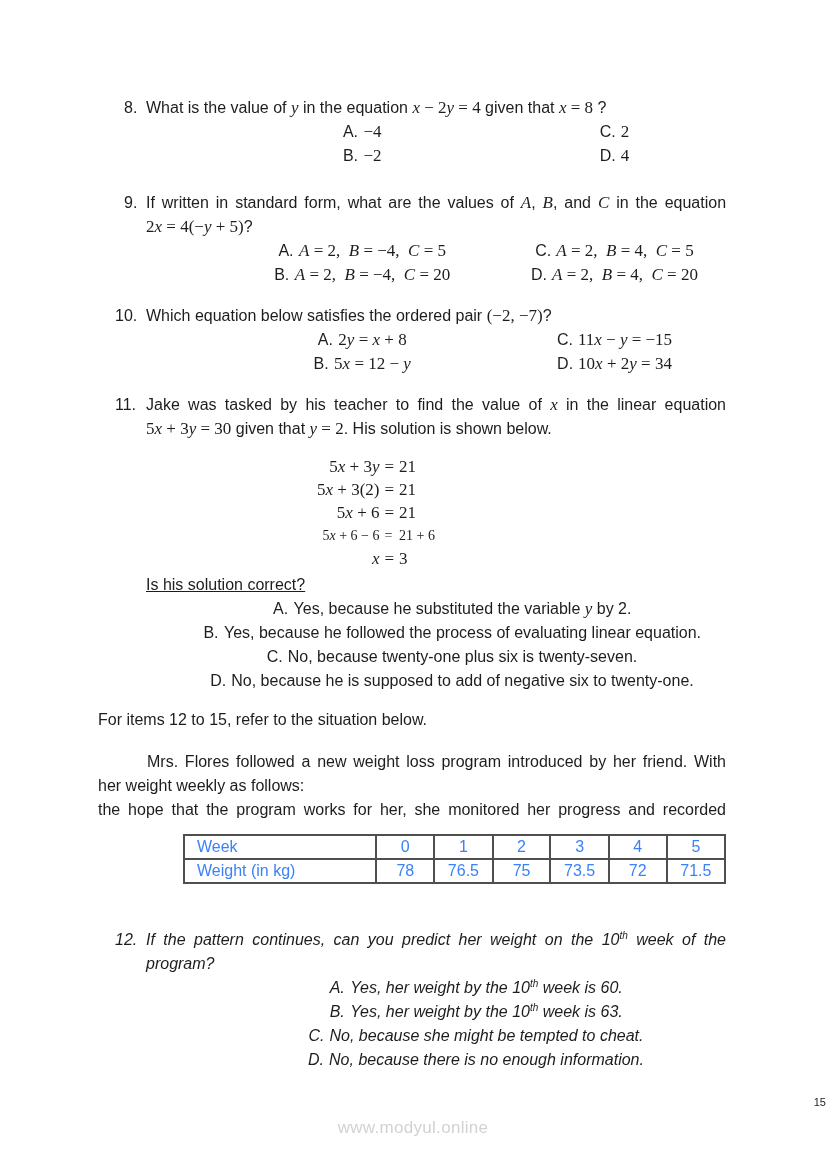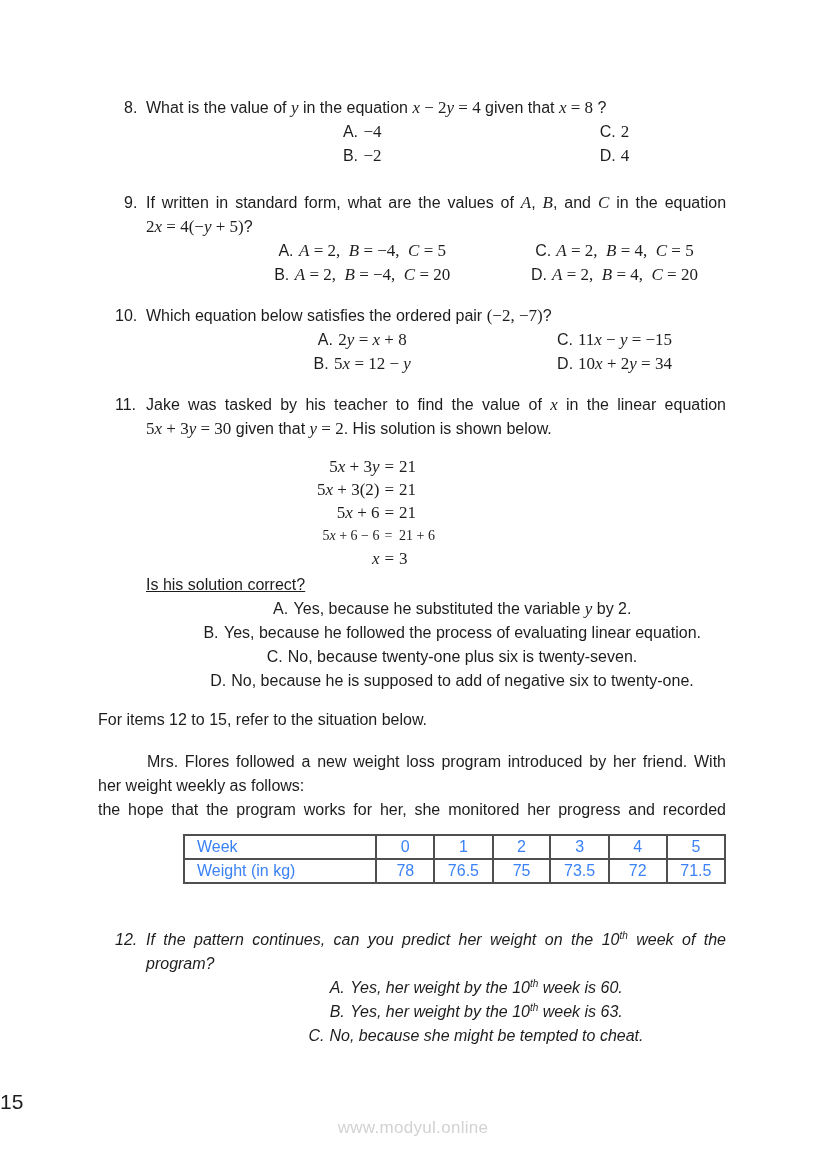--- a/index.html
+++ b/index.html
@@ -43,21 +43,21 @@
   .wtable { border-collapse:collapse; margin:12px 0 0 85px; }
   .wtable td {
     border:2px solid #4f4f4f; height:22px; line-height:22px;
     padding:0; font-size:16px; color:#3b82f6;
   }
   .wtable td.lbl { width:182px; padding-left:12px; text-align:left; }
   .wtable td.val { width:57px; text-align:center; }
   #q12 { margin-top:44px;font-style:italic; }
   .pagenum {
     position:absolute; top:1090px; left:0; right:0;
-    text-align:left; font-size:21px; color:#1d1d1d;
+    text-align:right; font-size:11px; color:#1d1d1d;
   }
   .watermark {
     position:absolute; top:1116px; left:0; right:0;
     text-align:center; font-size:17px; letter-spacing:0.3px; color:#d2d2d2;
   }
 </style>
 </head>
 <body>
 
 <div class="page">
@@ -160,19 +160,20 @@
   </table>
 
   <section class="q n2" id="q12">
     <span class="qnum">12.</span>
     <div class="ql jl"><span>If the pattern continues, can you predict her weight on the 10</span><span class="sup">th</span><span> week of the</span></div>
     <div class="ql"><span>program?</span></div>
     <div class="opts1">
       <div class="opt"><span class="letter">A.</span><span><span>Yes, her weight by the 10</span><span class="sup">th</span><span> week is 60.</span></span></div>
       <div class="opt"><span class="letter">B.</span><span><span>Yes, her weight by the 10</span><span class="sup">th</span><span> week is 63.</span></span></div>
       <div class="opt"><span class="letter">C.</span><span><span>No, because she might be tempted to cheat.</span></span></div>
+      <div class="opt"><span class="letter">D.</span><span><span>No, because there is no enough information.</span></span></div>
     </div>
   </section>
 
   <div class="pagenum">15</div>
   <div class="watermark">www.modyul.online</div>
 
 </div>
 
 </body></html>

